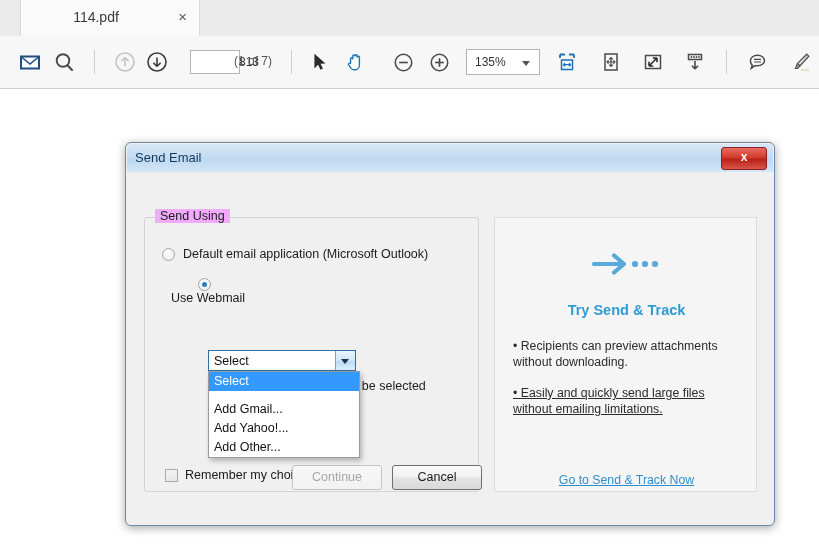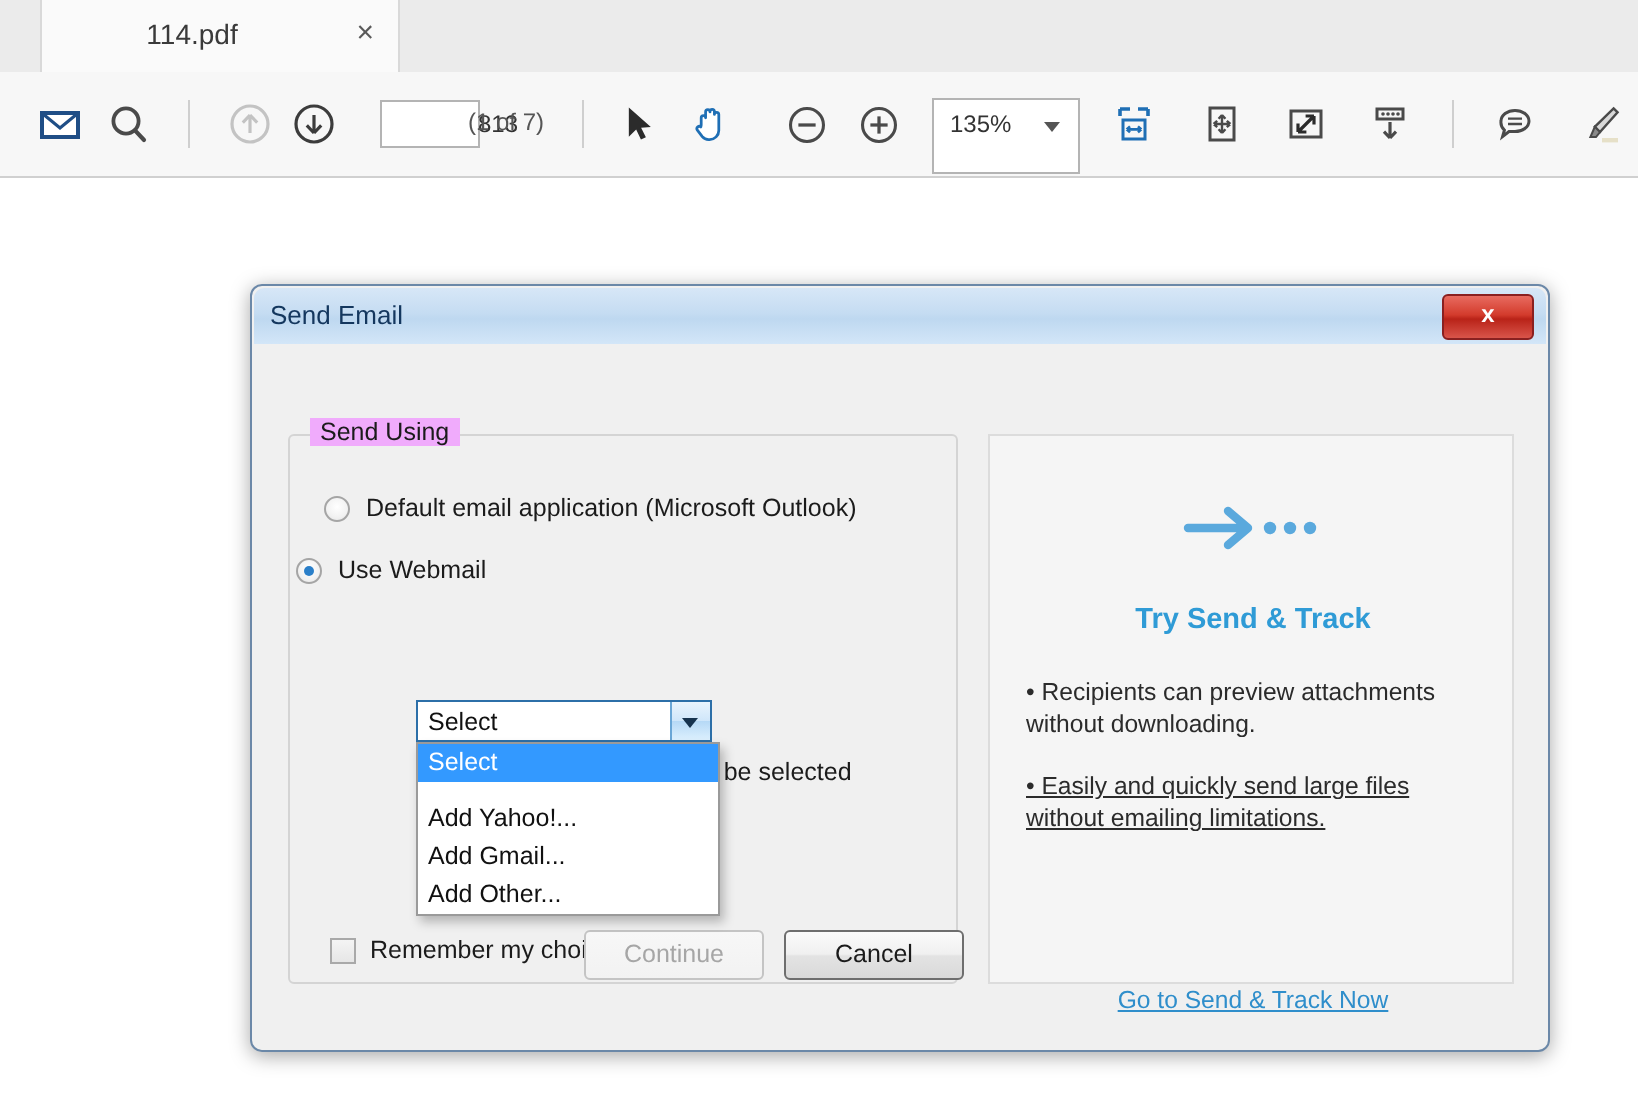--- a/index.html
+++ b/index.html
@@ -38,21 +38,21 @@
   .sep{position:absolute;top:14px;width:1px;height:24px;background:#cfcfcf;}
 
   .pagebox{
     position:absolute;top:14px;width:36px;height:24px;
     border:1px solid #b4b4b4;background:#fff;box-sizing:border-box;
     font-size:12px;color:#333;text-align:left;line-height:22px;padding-left:48px;
   }
   .pagecount{position:absolute;top:18px;font-size:12px;color:#555;white-space:nowrap;}
 
   .zoombox{
-    position:absolute;top:13px;left:466px;width:74px;height:38px;
+    position:absolute;top:13px;left:466px;width:74px;height:26px;
     border:1px solid #b4b4b4;background:#fff;box-sizing:border-box;
   }
   .zoomval{position:absolute;left:8px;top:5px;font-size:12px;color:#333;}
   .zoomcaret{
     position:absolute;right:9px;top:11px;width:0;height:0;
     border-left:4px solid transparent;border-right:4px solid transparent;
     border-top:5px solid #555;
   }
 
   
@@ -176,21 +176,21 @@
   }
   #promo-title{
     position:absolute;left:0;width:263px;top:84px;text-align:center;
     font-size:14.5px;font-weight:bold;color:#2f9bd6;
   }
   .promo-bullet{
     position:absolute;left:18px;width:232px;font-size:12.3px;color:#2b2b2b;line-height:16px;
   }
   #promo-link{
     position:absolute;left:0;width:263px;text-align:center;top:255px;
-    font-size:12.3px;color:#2f8ecb;text-decoration:underline;cursor:pointer;margin-top:20px;
+    font-size:12.3px;color:#2f8ecb;text-decoration:underline;cursor:pointer;
   }
 
   
   .btn{
     position:absolute;width:90px;height:25px;box-sizing:border-box;
     border:1px solid #9b9b9b;border-radius:3px;
     font-size:12.5px;text-align:center;line-height:23px;
     background:linear-gradient(180deg,#fbfbfb 0%,#f0f0f0 48%,#e3e3e3 52%,#d9d9d9 100%);
     cursor:pointer;
   }
@@ -344,40 +344,40 @@
   <div id="dlg-body">
 
     <div class="groupbox" id="gb-sendusing">
       <div class="gb-legend">Send Using</div>
 
       <div class="radio-row" style="left:17px;top:29px;">
         <div class="radio"></div>
         <div class="radio-label">Default email application (Microsoft Outlook)</div>
       </div>
 
-      <div class="radio-row" style="left:3px;top:60px;">
+      <div class="radio-row" style="left:18px;top:60px;flex-direction:column;">
         <div class="radio checked"></div>
         <div class="radio-label">Use Webmail</div>
       </div>
 
       <div id="helper-text">the
 be selected</div>
 
       <div id="combo">
         <div id="combo-value">Select</div>
         <div id="combo-btn">
           <div id="combo-caret"></div>
         </div>
       </div>
 
       <div id="droplist">
         <div class="drop-item selected">Select</div>
         <div class="drop-sep"></div>
+        <div class="drop-item">Add Gmail...</div>
         <div class="drop-item">Add Yahoo!...</div>
-        <div class="drop-item">Add Gmail...</div>
         <div class="drop-item">Add Other...</div>
       </div>
 
       <div id="cb-row">
         <div class="checkbox"></div>
         <div class="cb-label">Remember my choice</div>
       </div>
     </div>
 
     <div id="promo">

